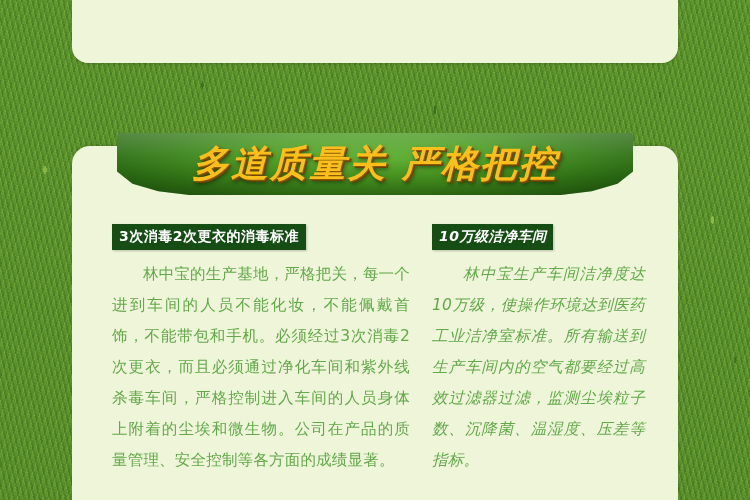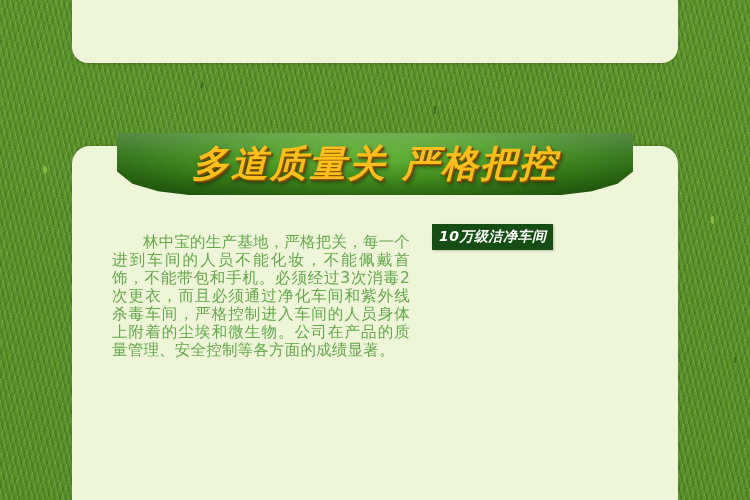--- a/index.html
+++ b/index.html
@@ -168,21 +168,21 @@
     letter-spacing: .5px;
     white-space: nowrap;
     box-shadow: 1px 1px 2px rgba(0,0,0,.22);
   }
 
   .sec-body {
     margin-top: 9px;
     color: #63a84a;
     font-family: "DejaVu Sans", "Liberation Sans", sans-serif;
     font-size: 15.5px;
-    line-height: 18px;
+    line-height: 31px;
     text-align: justify;
     text-justify: inter-ideograph;
     text-indent: 2em;
     letter-spacing: .2px;
   }
 </style>
 </head>
 <body>
 
 <div id="page">
@@ -196,22 +196,24 @@
   <div class="ribbon">
     <div class="ribbon-fold left"></div>
     <div class="ribbon-fold right"></div>
     <div class="ribbon-body"></div>
     <div class="ribbon-title">多道质量关 严格把控</div>
   </div>
 
   <div class="columns">
 
     <div class="col-left">
+      <div class="sec-head">3次消毒2次更衣的消毒标准</div>
       <div class="sec-body">林中宝的生产基地，严格把关，每一个进到车间的人员不能化妆，不能佩戴首饰，不能带包和手机。必须经过3次消毒2次更衣，而且必须通过净化车间和紫外线杀毒车间，严格控制进入车间的人员身体上附着的尘埃和微生物。公司在产品的质量管理、安全控制等各方面的成绩显著。</div>
     </div>
 
     <div class="col-right">
       <div class="sec-head">10万级洁净车间</div>
+      <div class="sec-body">林中宝生产车间洁净度达10万级，使操作环境达到医药工业洁净室标准。所有输送到生产车间内的空气都要经过高效过滤器过滤，监测尘埃粒子数、沉降菌、温湿度、压差等指标。</div>
     </div>
 
   </div>
 
 </div>
 
 </body></html>

